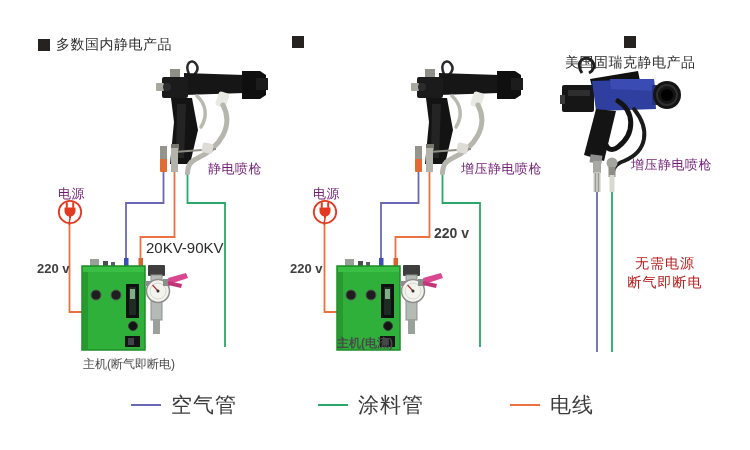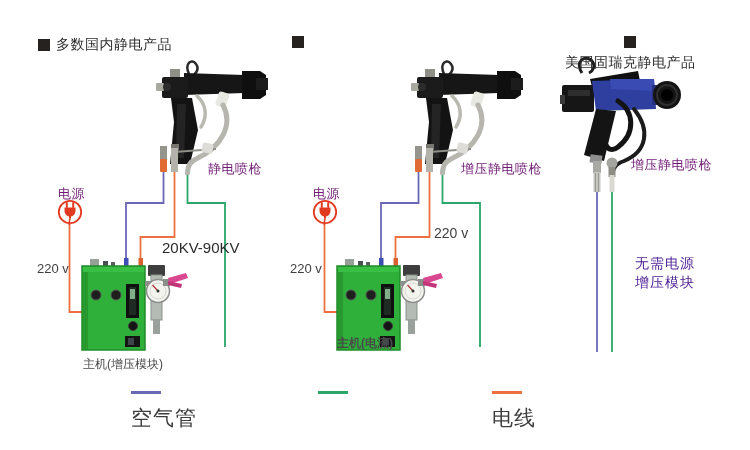--- a/index.html
+++ b/index.html
@@ -8,24 +8,24 @@
     font-family:"Liberation Sans","DejaVu Sans",sans-serif;
   }
   .abs{position:absolute;}
   .heading{
     font-size:14px;color:#2e2e2e;letter-spacing:0.5px;
     display:flex;align-items:center;gap:6px;white-space:nowrap;
   }
   .bullet{width:12px;height:12px;background:#262220;display:inline-block;flex:0 0 auto;}
   .lbl{font-size:13px;color:#701a75;white-space:nowrap;letter-spacing:0.5px;}
   .lbl-sm{font-size:12px;color:#4a4a4a;white-space:nowrap;}
-  .volt{font-size:13px;color:#3f3f3f;white-space:nowrap;}
+  .volt{font-size:13px;color:#3f3f3f;white-space:nowrap;font-weight:bold;}
   .kv{font-size:15px;color:#2b2b2b;white-space:nowrap;}
-  .note{width:150px;text-align:center;font-size:14px;color:#4c1d95;line-height:19px;letter-spacing:1px;}
-  .legend-item{display:flex;align-items:flex-start;gap:10px;flex-direction:column;}
+  .note{width:150px;text-align:center;font-size:14px;color:#b91c1c;line-height:19px;letter-spacing:1px;}
+  .legend-item{display:flex;align-items:center;gap:10px;}
   .legend-swatch{width:30px;height:2.5px;display:inline-block;}
   .legend-label{font-size:21px;color:#3c3c3c;letter-spacing:1px;white-space:nowrap;}
   svg.stage-svg{position:absolute;left:0;top:0;}
   .txt-layer{position:absolute;left:0;top:0;width:750px;height:360px;}
 </style>
 </head>
 <body>
 
 <div id="stage">
 
@@ -163,36 +163,37 @@
     <div class="abs lbl" style="left:461px;top:160px;">增压静电喷枪</div>
     <div class="abs lbl" style="left:631px;top:156px;">增压静电喷枪</div>
 
     <div class="abs lbl" style="left:58px;top:185px;">电源</div>
     <div class="abs lbl" style="left:313px;top:185px;">电源</div>
 
     <div class="abs volt" style="left:37px;top:261px;">220 v</div>
     <div class="abs volt" style="left:290px;top:261px;">220 v</div>
     <div class="abs volt" style="left:434px;top:225px;font-size:14px;">220 v</div>
 
-    <div class="abs kv" style="left:162px;top:239px;">20KV-90KV</div>
+    <div class="abs kv" style="left:146px;top:239px;">20KV-90KV</div>
 
-    <div class="abs lbl-sm" style="left:83px;top:356px;">主机(增压模块)</div>
+    <div class="abs lbl-sm" style="left:83px;top:356px;">主机(断气即断电)</div>
     <div class="abs lbl-sm" style="left:337px;top:335px;font-weight:bold;">主机(电流)</div>
 
     <div class="abs note" style="left:590px;top:254px;">
       <div>无需电源</div>
-      <div>增压模块</div>
+      <div>断气即断电</div>
     </div>
 
     <div class="abs legend-item" style="left:131px;top:391px;">
       <span class="legend-swatch" style="background: rgb(106, 103, 181);"></span>
       <span class="legend-label">空气管</span>
     </div>
     <div class="abs legend-item" style="left:318px;top:391px;">
       <span class="legend-swatch" style="background: rgb(42, 168, 105);"></span>
+      <span class="legend-label">涂料管</span>
     </div>
-    <div class="abs legend-item" style="left:492px;top:391px;">
+    <div class="abs legend-item" style="left:510px;top:391px;">
       <span class="legend-swatch" style="background: rgb(237, 113, 64);"></span>
       <span class="legend-label">电线</span>
     </div>
 
   </div>
 </div>
 
 </body></html>

